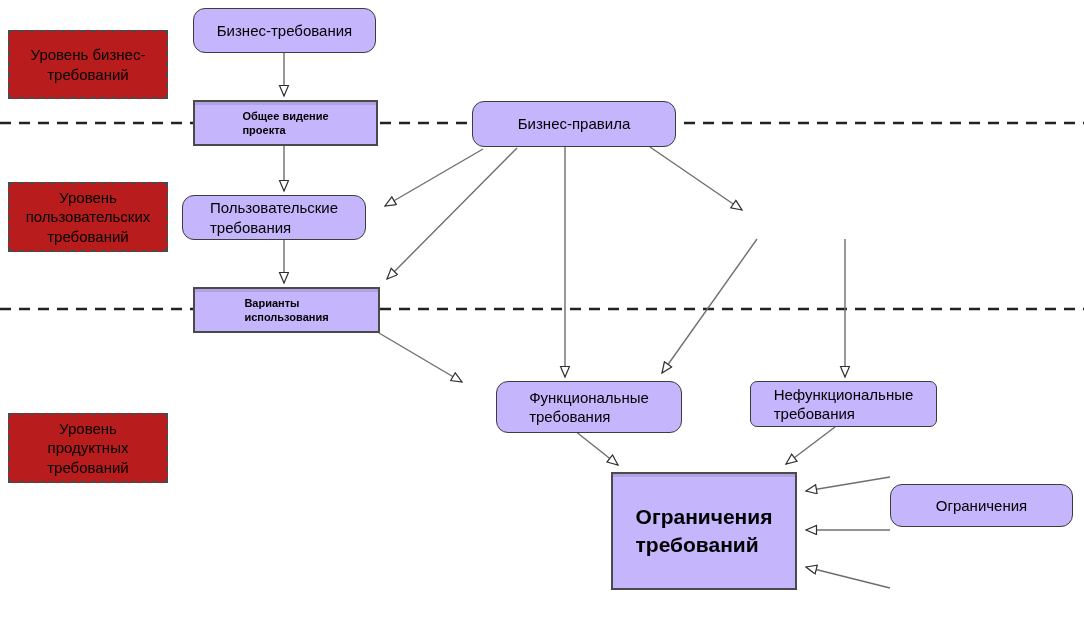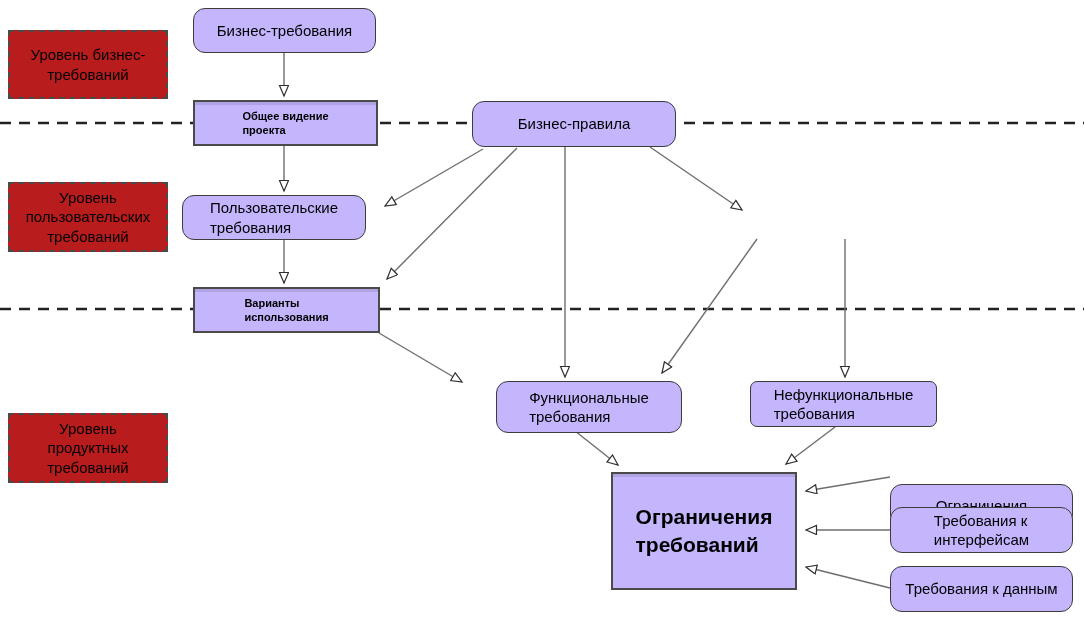--- a/index.html
+++ b/index.html
@@ -86,18 +86,15 @@
 требования</div>
 
   <div class="node rounded" style="left:750px;top:381px;width:187px;height:46px;border-radius:7px;">Нефункциональные
 требования</div>
 
   <div class="node rect spec" style="left:611px;top:472px;width:186px;height:118px;">Ограничения
 требований</div>
 
   <div class="node rounded" style="left:890px;top:452px;width:183px;height:43px;margin-top:32px;">Ограничения</div>
 
-  <div class="node rounded" style="left:890px;top:507px;width:183px;height:46px;">Требования к
-интерфейсам</div>
 
-  <div class="node rounded" style="left:890px;top:566px;width:183px;height:46px;">Требования к данным</div>
 
 </div>
 
 </body></html>

